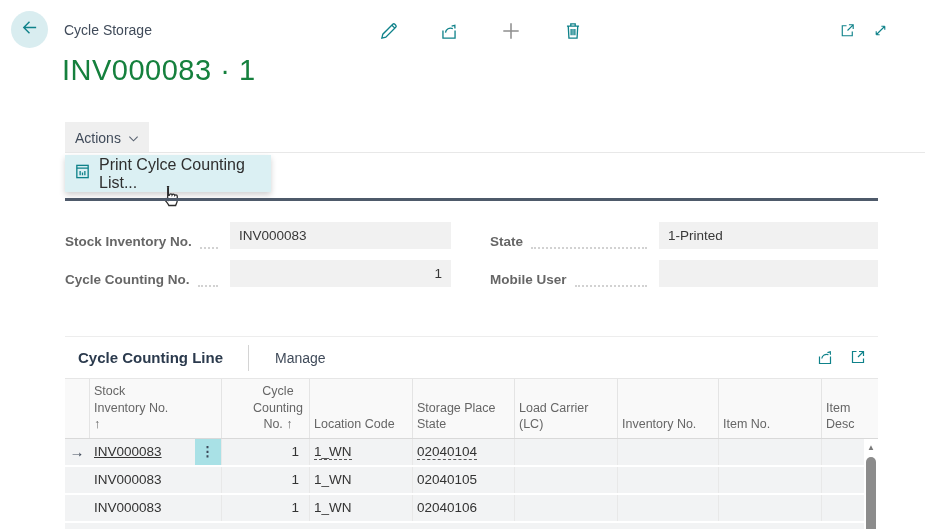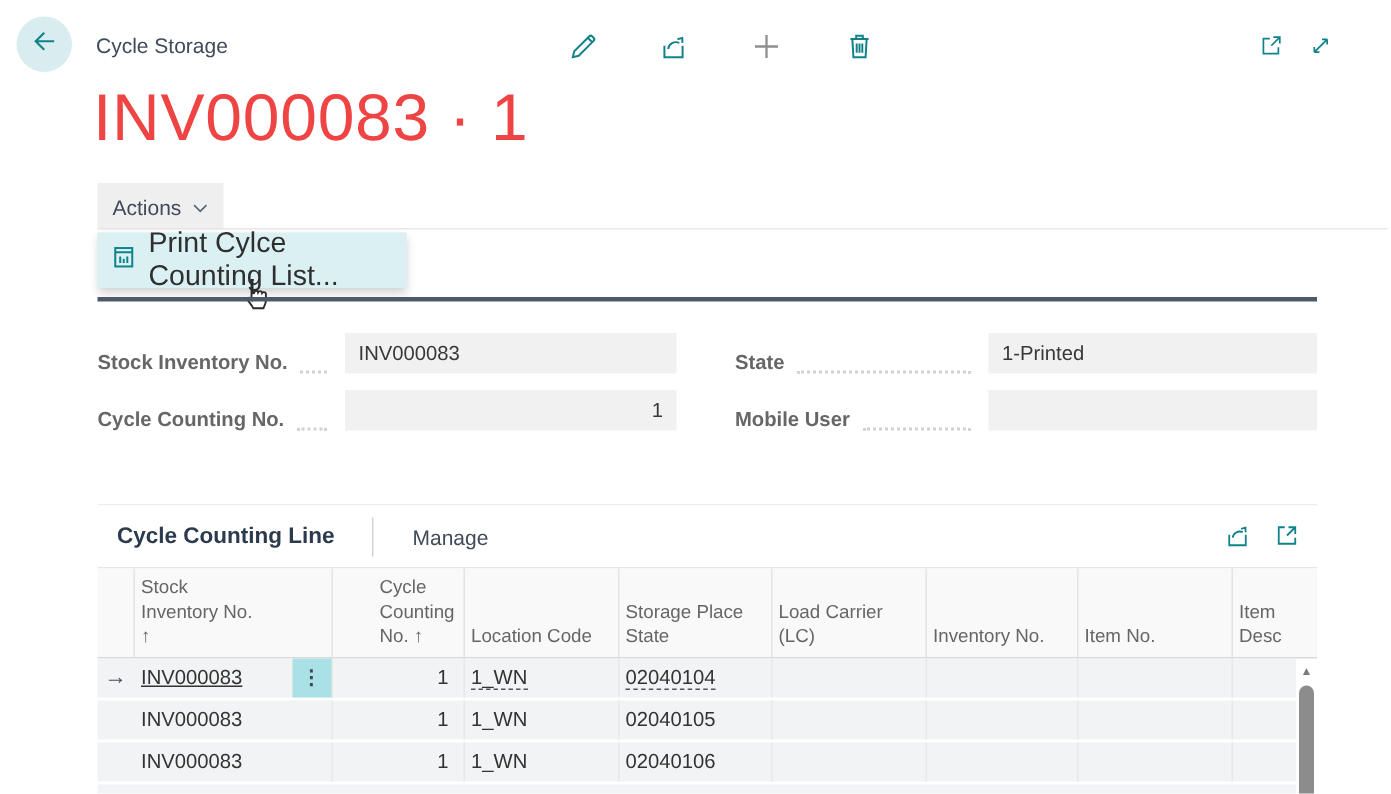--- a/index.html
+++ b/index.html
@@ -6,30 +6,30 @@
   html,body { width:927px; height:529px; background:#fff; overflow:hidden;
               font-family:"Liberation Sans", sans-serif; }
   .abs { position:absolute; }
   #stage { position:relative; width:927px; height:529px; background:#fff; }
 
   
   .back-btn { left:11px; top:11px; width:37px; height:37px; border-radius:50%;
               background:#d9edf0; display:flex; align-items:center; justify-content:center; cursor:pointer; }
   .breadcrumb { left:64px; top:22px; font-size:14px; color:#404b5a; }
   .topicon { width:22px; height:22px; cursor:pointer; }
-  .page-title { left:62px; top:54px; font-size:44px; font-weight:300; color:#ef4444; letter-spacing:.5px; }
+  .page-title { left:62px; top:54px; font-size:29px; font-weight:300; color:#15803d; letter-spacing:.5px; }
 
   
   .actions-btn { left:65px; top:122px; height:31px; padding:0 10px; background:#efefef;
                  display:flex; align-items:center; gap:7px; font-size:14px; color:#404b5a; cursor:pointer; }
   .bar-divider { left:65px; top:152px; width:860px; height:1px; background:#e8e8e8; }
   .dropdown { left:65px; top:155px; width:206px; height:37px; background:#dbf0f3;
               box-shadow:0 3px 6px rgba(0,0,0,.18); display:flex; align-items:center;
               padding-left:9px; gap:8px; cursor:pointer; }
-  .dropdown-label { font-size:19px; color:#2f2f2f; }
+  .dropdown-label { font-size:16px; color:#2f2f2f; }
   .dark-divider { left:65px; top:198px; width:813px; height:3px; background:#4e5a6a; }
 
   
   .field-label-row { display:flex; align-items:flex-end; height:27px;font-weight:bold; }
   .field-label { font-size:13.5px; color:#666; white-space:nowrap; }
   .leader { flex:1; margin:10px 12px 0 8px; border-bottom:2px dotted #d2d2d2; }
   .field-box { height:27px; background:#f1f1f1; font-size:13.5px; color:#383838;
                line-height:27px; padding:0 9px; overflow:hidden; }
   .val-right { text-align:right; }
 
@@ -38,21 +38,21 @@
   .card-head { position:relative; height:42px; border-bottom:1px solid #e6e6e6; background:#fff; }
   .card-caption { position:absolute; left:13px; top:12px; font-size:15px; font-weight:bold; color:#2b3a4d; }
   .card-vdiv { position:absolute; left:183px; top:8px; width:1px; height:26px; background:#d4d4d4; }
   .card-manage { position:absolute; left:210px; top:13px; font-size:14px; color:#404b5a; cursor:pointer; }
   .card-icons { position:absolute; right:10px; top:10px; display:flex; gap:13px; }
 
   .thead { position:absolute; top:42px; left:0; width:813px; height:60px; background:#f9f9f9;
            border-bottom:1px solid #d9d9d9; display:flex; }
   .th { font-size:12.5px; color:#666; line-height:1.3; display:flex; align-items:flex-end;
         padding:0 6px 6px 4px; white-space:pre-line; border-right:1px solid #e4e4e4; overflow:hidden; }
-  .th.right { justify-content:flex-end; text-align:left; }
+  .th.right { justify-content:flex-end; text-align:center; }
   .th:last-child { border-right:none; }
 
   .tbody { position:absolute; top:102px; left:0; width:799px; }
   .trow { display:flex; height:28px; background:#f2f3f4; border-bottom:2px solid #fff; }
   .td { font-size:13.5px; color:#333; line-height:25px; padding:0 5px 0 4px;
         border-right:1px solid #e8e8e8; overflow:hidden; white-space:nowrap; }
   .td.noborder { border-right:none; }
   .td.right { text-align:right; padding-right:10px; }
   .c-arrow { width:25px; } .c-stock { width:105px; } .c-ell { width:27px; }
   .c-cycle { width:88px; } .c-loc { width:103px; } .c-stor { width:102px; }

